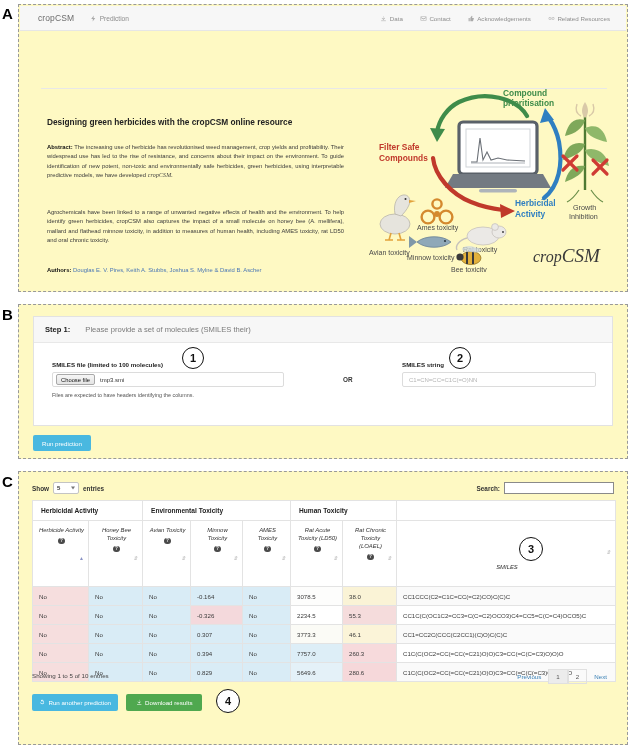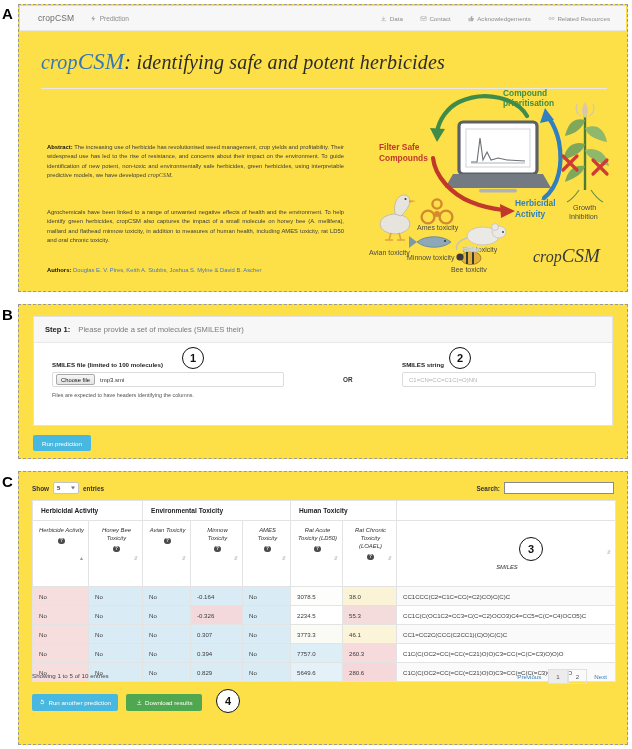--- a/index.html
+++ b/index.html
@@ -16,21 +16,21 @@
     position: absolute;
     font-family: "Liberation Sans", sans-serif;
     font-weight: bold;
     font-size: 15px;
     color: #000;
     line-height: 1;
   }
   .dashed {
     position: absolute;
     border: 1px dashed #999;
-    background: #fde047;
+    background: #fef9c3;
   }
 
   
   #panelA-box { left: 18px; top: 4px; width: 610px; height: 288px; }
 
   .navbar {
     position: absolute; left: 1px; top: 1px; right: 1px; height: 25px;
     background: #f7f7f7; border-bottom: 1px solid #e6e6e6;
     display: flex; align-items: center;
   }
@@ -88,21 +88,21 @@
   #panelB-box { left: 18px; top: 304px; width: 610px; height: 155px; }
   .card {
     position: absolute; background: #fff; border: 1px solid #e2e2e2;
   }
   #stepcard { left: 14px; top: 11px; width: 580px; height: 110px; }
   .card-head {
     height: 26px; background: #f7f7f7; border-bottom: 1px solid #e8e8e8;
     display: flex; align-items: center; padding-left: 11px;
     font-size: 7.6px; color: #7a7a7a;
   }
-  .card-head b { color: #222; margin-right: 8px; text-align: right; }
+  .card-head b { color: #222; margin-right: 15px; text-align: right; }
   .form-row { position: absolute; left: 0; top: 26px; right: 0; height: 84px; }
   .fld-label { position: absolute; font-size: 6.2px; font-weight: bold; color: #222; }
   .inp {
     position: absolute; height: 15px; border: 1px solid #dcdcdc; background: #fff;
     border-radius: 2px; display: flex; align-items: center;
   }
   .filebtn {
     margin: 1.5px 0 1.5px 3px; height: 10.5px; padding: 0 4px;
     border: 1px solid #a9a9a9; border-radius: 2px;
     background: linear-gradient(#f6f6f6,#e4e4e4);
@@ -227,25 +227,23 @@
         <span class="nav-ico">
           <svg viewBox="0 0 24 24">
               <path d="M3.9 12a3.1 3.1 0 0 1 3.1-3.1h4V7H7a5 5 0 0 0 0 10h4v-1.9H7A3.1 3.1 0 0 1 3.9 12zM8 13h8v-2H8v2zm9-6h-4v1.9h4a3.1 3.1 0 0 1 0 6.2h-4V17h4a5 5 0 0 0 0-10z"></path>
             </svg>
         </span>
         <span>Related Resources</span>
       </div>
     </div>
   </div>
 
-  <div class="hero-title">
-    <span class="crop">crop</span><span class="csm">CSM</span><span class="rest">: identifying safe and potent herbicides</span>
-  </div>
   <div class="hero-rule"></div>
 
+  <div class="art-title">Designing green herbicides with the cropCSM online resource</div>
 
   <div class="abs-block" id="abs1">
     <b>Abstract:</b>
     <span>The increasing use of herbicide has revolutionised weed management, crop yields and profitability. Their widespread use has led to the rise of resistance, and concerns about their impact on the environment. To guide identification of new potent, non-toxic and environmentally safe herbicides, green herbicides, using interpretable predictive models, we have developed</span>
     <span class="mycsm">cropCSM.</span>
   </div>
 
   <div class="abs-block" id="abs2">Agrochemicals have been linked to a range of unwanted negative effects of health and the environment. To help identify green herbicides, cropCSM also captures the impact of a small molecule on honey bee (A. mellifera), mallard and flathead minnow toxicity, in addition to measures of human health, including AMES toxicity, rat LD50 and oral chronic toxicity.</div>
 
   <div class="authors">

